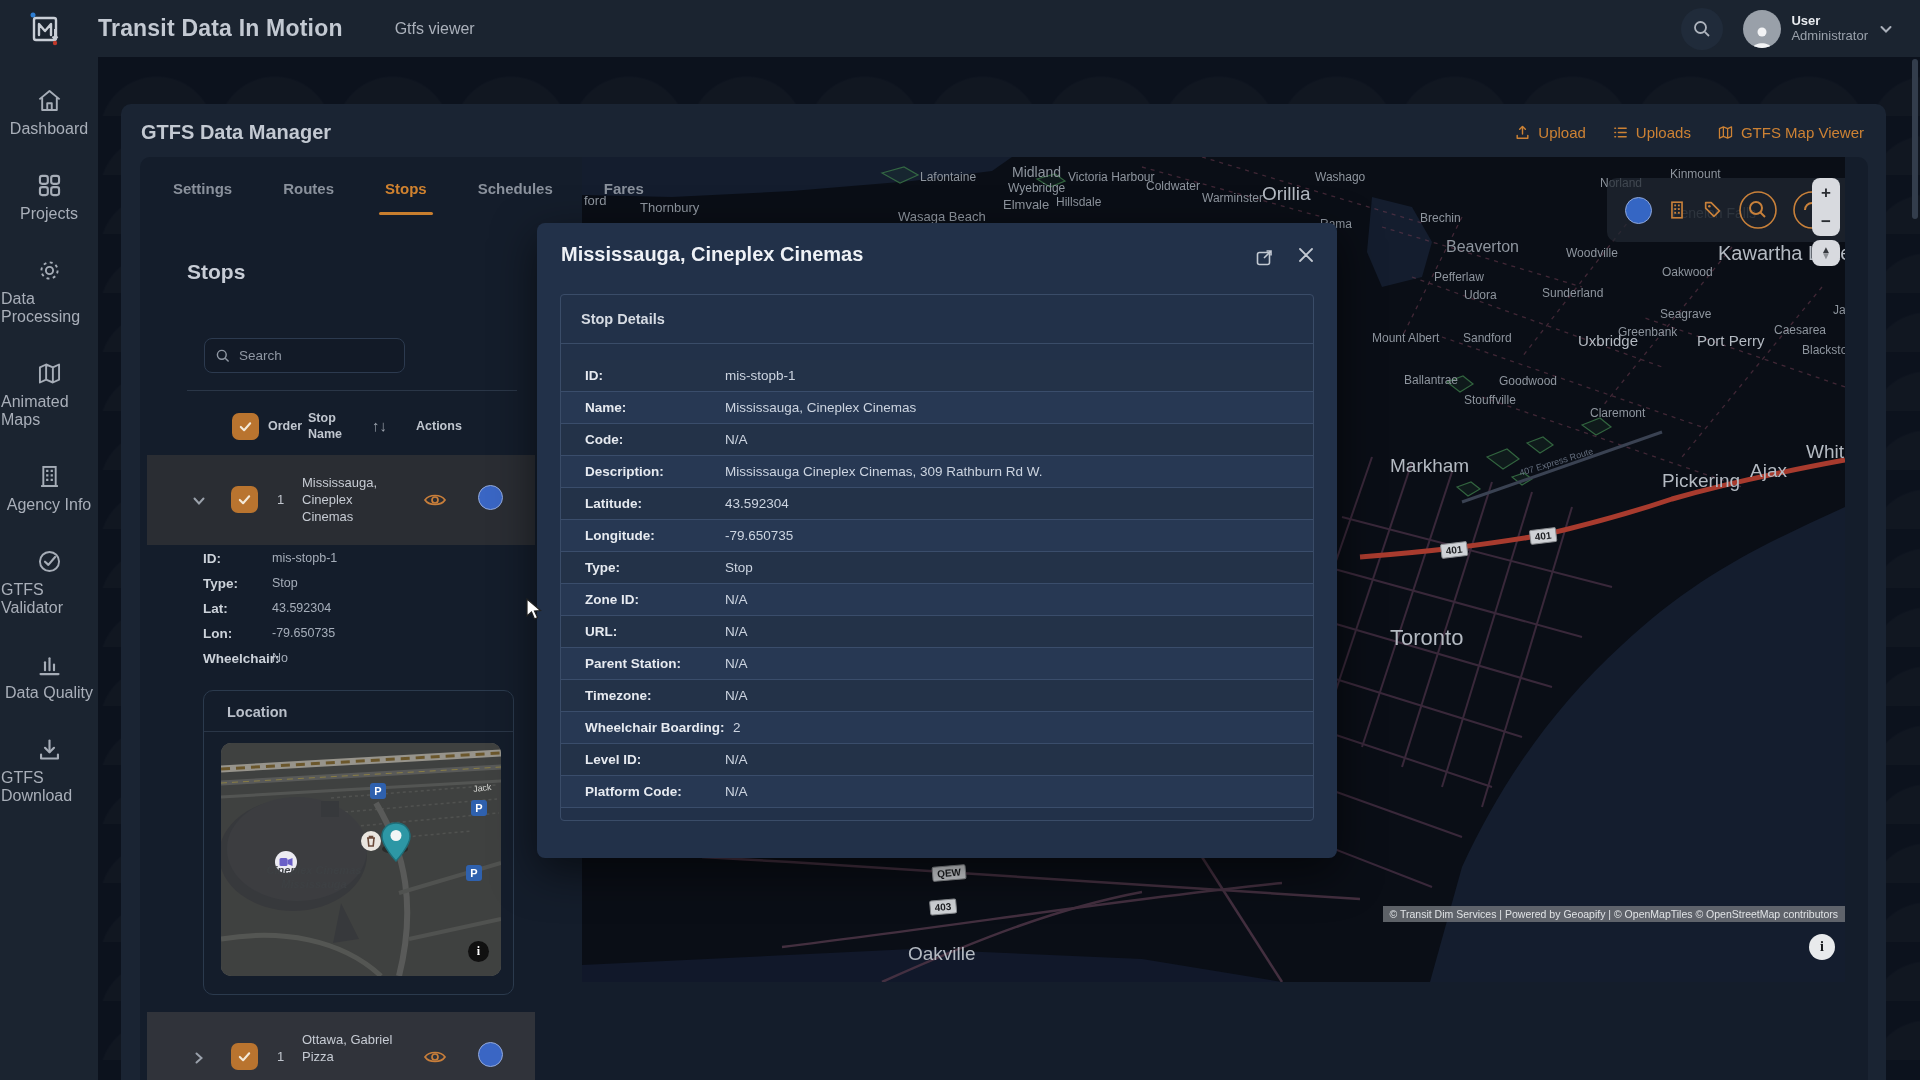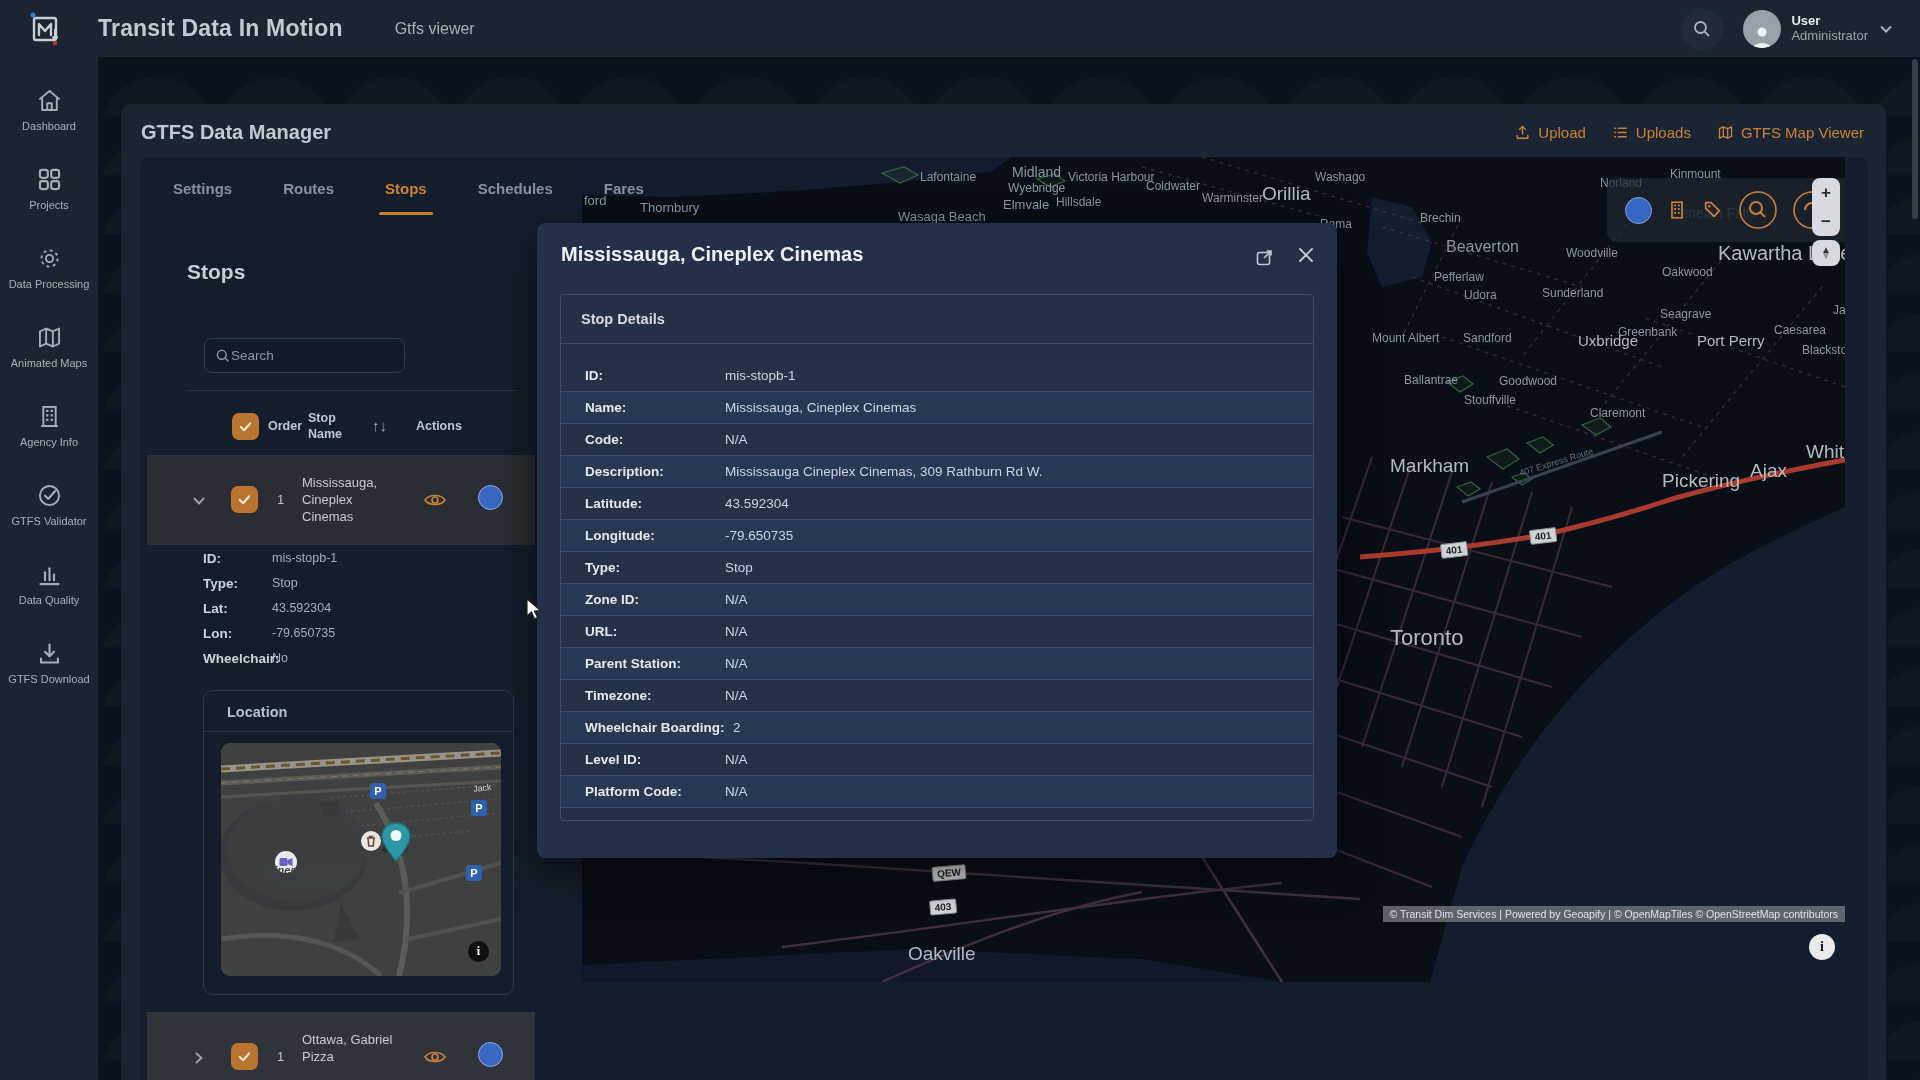--- a/index.html
+++ b/index.html
@@ -20,21 +20,21 @@
   .avatar { width:38px; height:38px; border-radius:50%; background:#99a0a9; display:flex;
     align-items:flex-end; justify-content:center; overflow:hidden; }
   .user-txt { line-height:1.15; }
   .user-txt .nm { display:block; font-size:13px; font-weight:bold; color:#e8ebef; }
   .user-txt .rl { display:block; font-size:13px; color:#9aa1ab; }
 
   
   .sidebar { position:absolute; left:0; top:57px; width:98px; height:1023px; background:#1b2430;
     display:flex; flex-direction:column; align-items:center; padding-top:30px; gap:34px; z-index:40; }
   .side-item { display:flex; flex-direction:column; align-items:center; gap:6px; cursor:pointer; width:96px; }
-  .side-item span { font-size:11px; color:#a9afb9; text-align:right; }
+  .side-item span { font-size:16px; color:#a9afb9; text-align:left; }
 
   
   .main { position:absolute; left:98px; top:57px; width:1822px; height:1023px;
     background:#0c121d;
     background-image:radial-gradient(circle at 50% 130%, rgba(255,255,255,.018) 56px, transparent 58px);
     background-size:118px 59px; }
   .panel { position:absolute; left:23px; top:47px; width:1765px; height:1010px;
     background:#1a2433; border-radius:10px; }
   .panel-head { position:absolute; left:0; top:0; width:100%; height:56px; display:flex; align-items:center; }
   .panel-title { margin-left:20px; font-size:20px; font-weight:bold; color:#c3c9d2; }
@@ -51,21 +51,21 @@
   .tab { background:none; border:none; font-size:15px; color:#8a919c; font-weight:bold;
     font-family:"Liberation Sans",sans-serif; cursor:pointer; padding:20px 2px; position:relative; }
   .tab.active { color:#d0822f; }
   .tab.active::after { content:""; position:absolute; left:-4px; right:-4px; bottom:2px; height:3px;
     background:#c87e2e; border-radius:2px; }
 
   
   .stops-col { position:absolute; left:7px; top:62px; width:388px; height:895px; }
   .stops-title { position:absolute; left:40px; top:41px; font-size:21px; font-weight:bold; color:#c8cdd6; }
   .searchbox { position:absolute; left:57px; top:119px; width:201px; height:35px; background:#121a27;
-    border:1px solid #2c3a4f; border-radius:8px; display:flex; align-items:center; padding:0 10px; }
+    border:1px solid #2c3a4f; border-radius:8px; display:flex; align-items:center; padding:0 10px; gap:8px; }
   .searchbox input { background:none; border:none; outline:none; color:#c7cdd6; font-size:13.5px;
     width:140px; font-family:"Liberation Sans",sans-serif; }
   .searchbox input::placeholder { color:#8f97a3; }
   .col-divider { position:absolute; left:40px; top:171px; width:330px; height:1px; background:#2a3647; }
 
   .thead { position:absolute; left:0; top:186px; width:388px; height:44px; }
   .thead .chk { left:85px; top:8px; }
   .th { position:absolute; font-size:12.5px; font-weight:bold; color:#c0c6cf; }
   .chk { position:absolute; width:27px; height:27px; background:#b9742f; border-radius:7px;
     display:flex; align-items:center; justify-content:center; cursor:pointer; }

